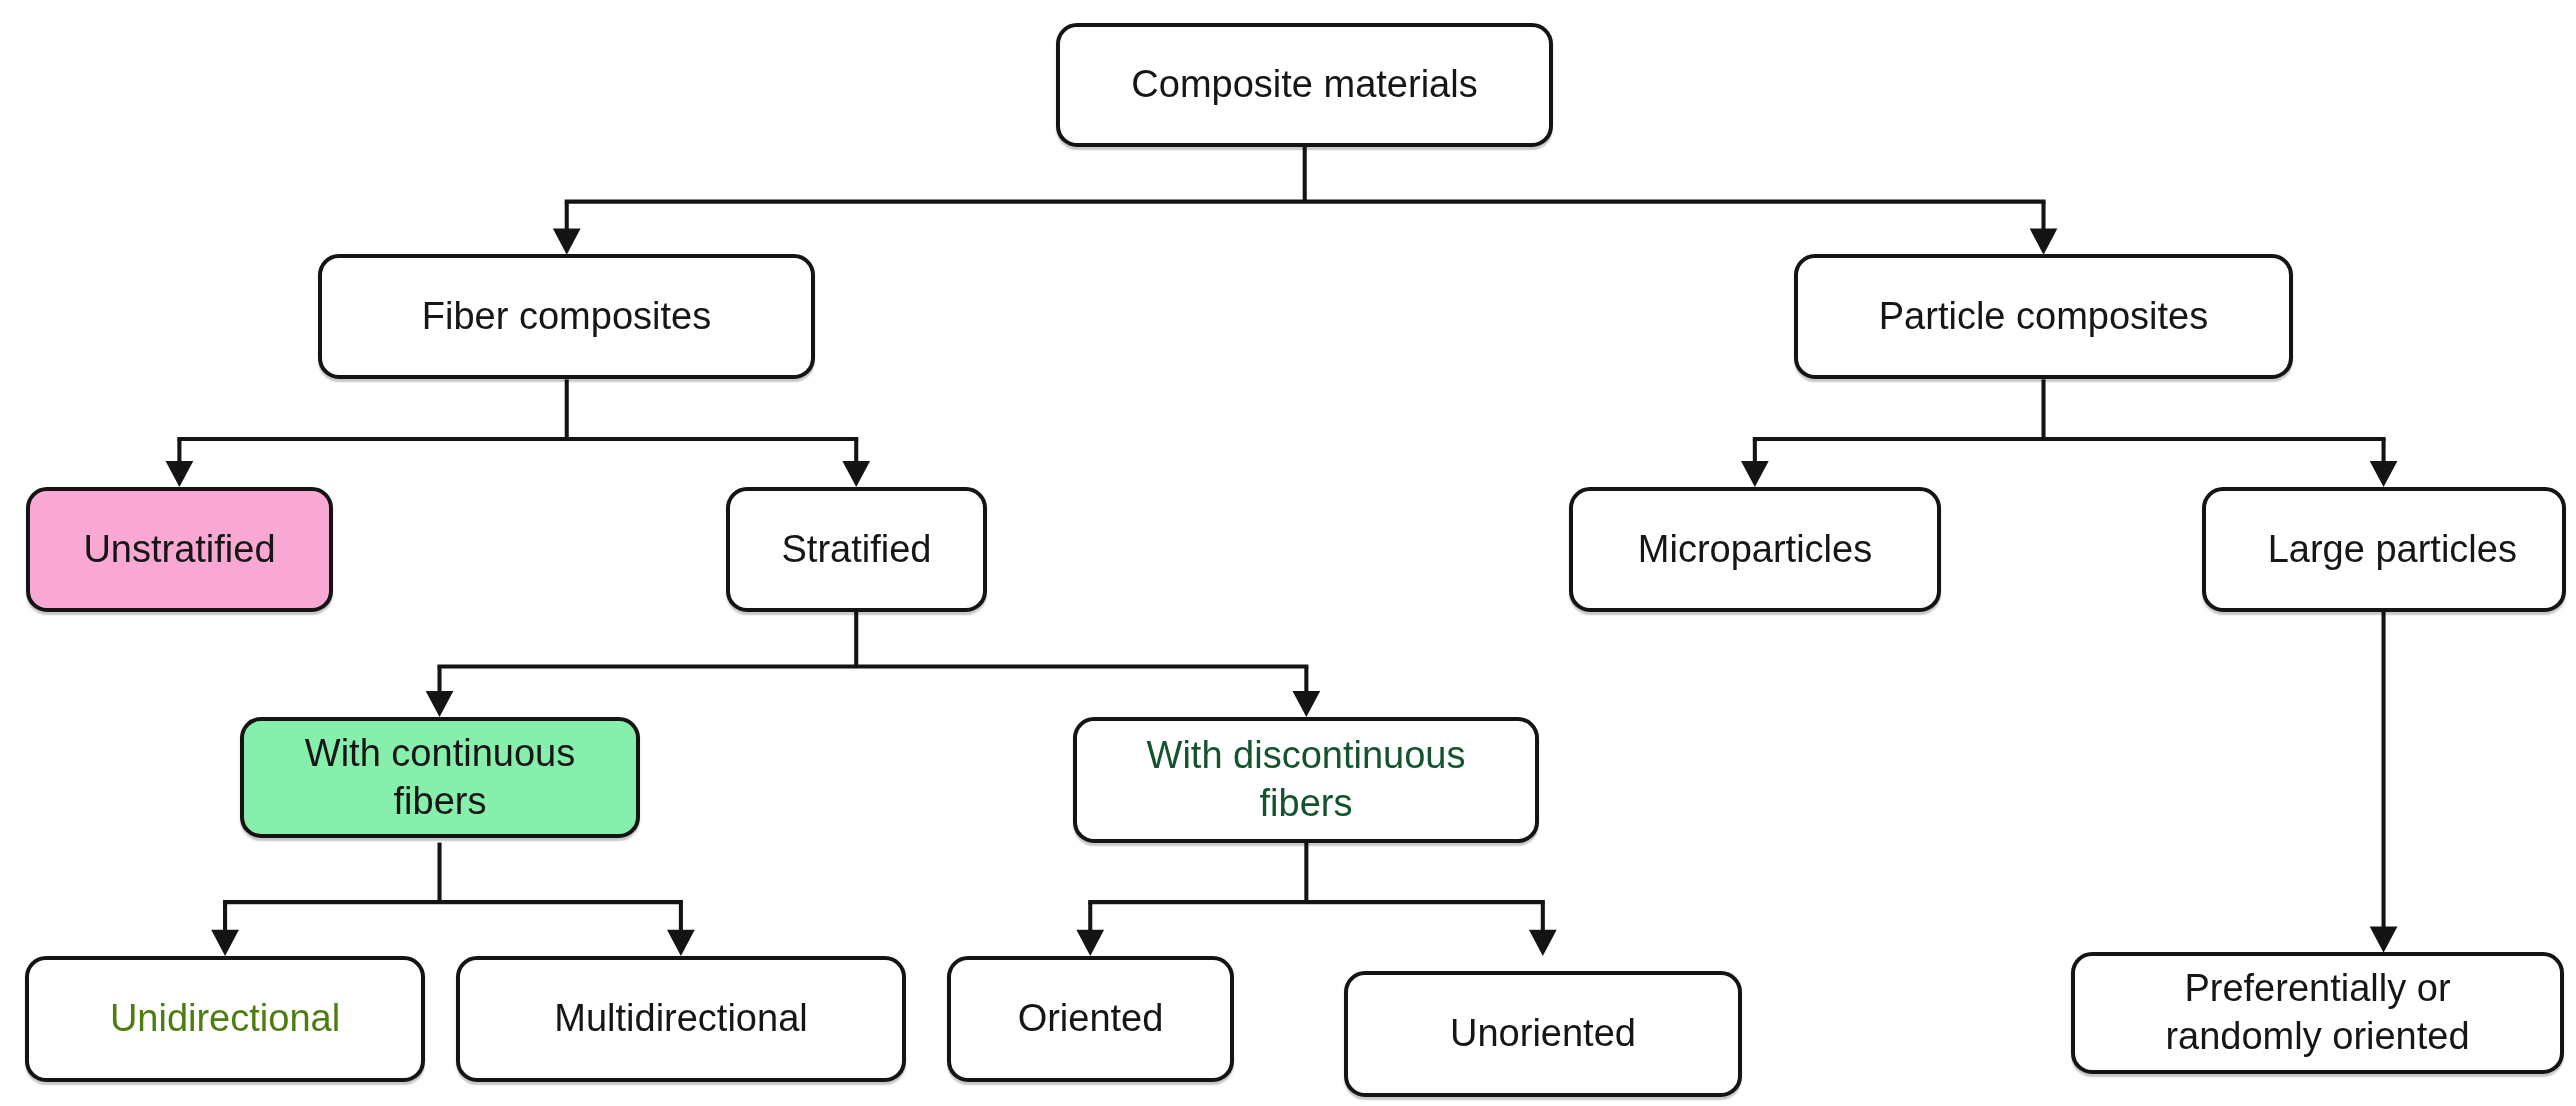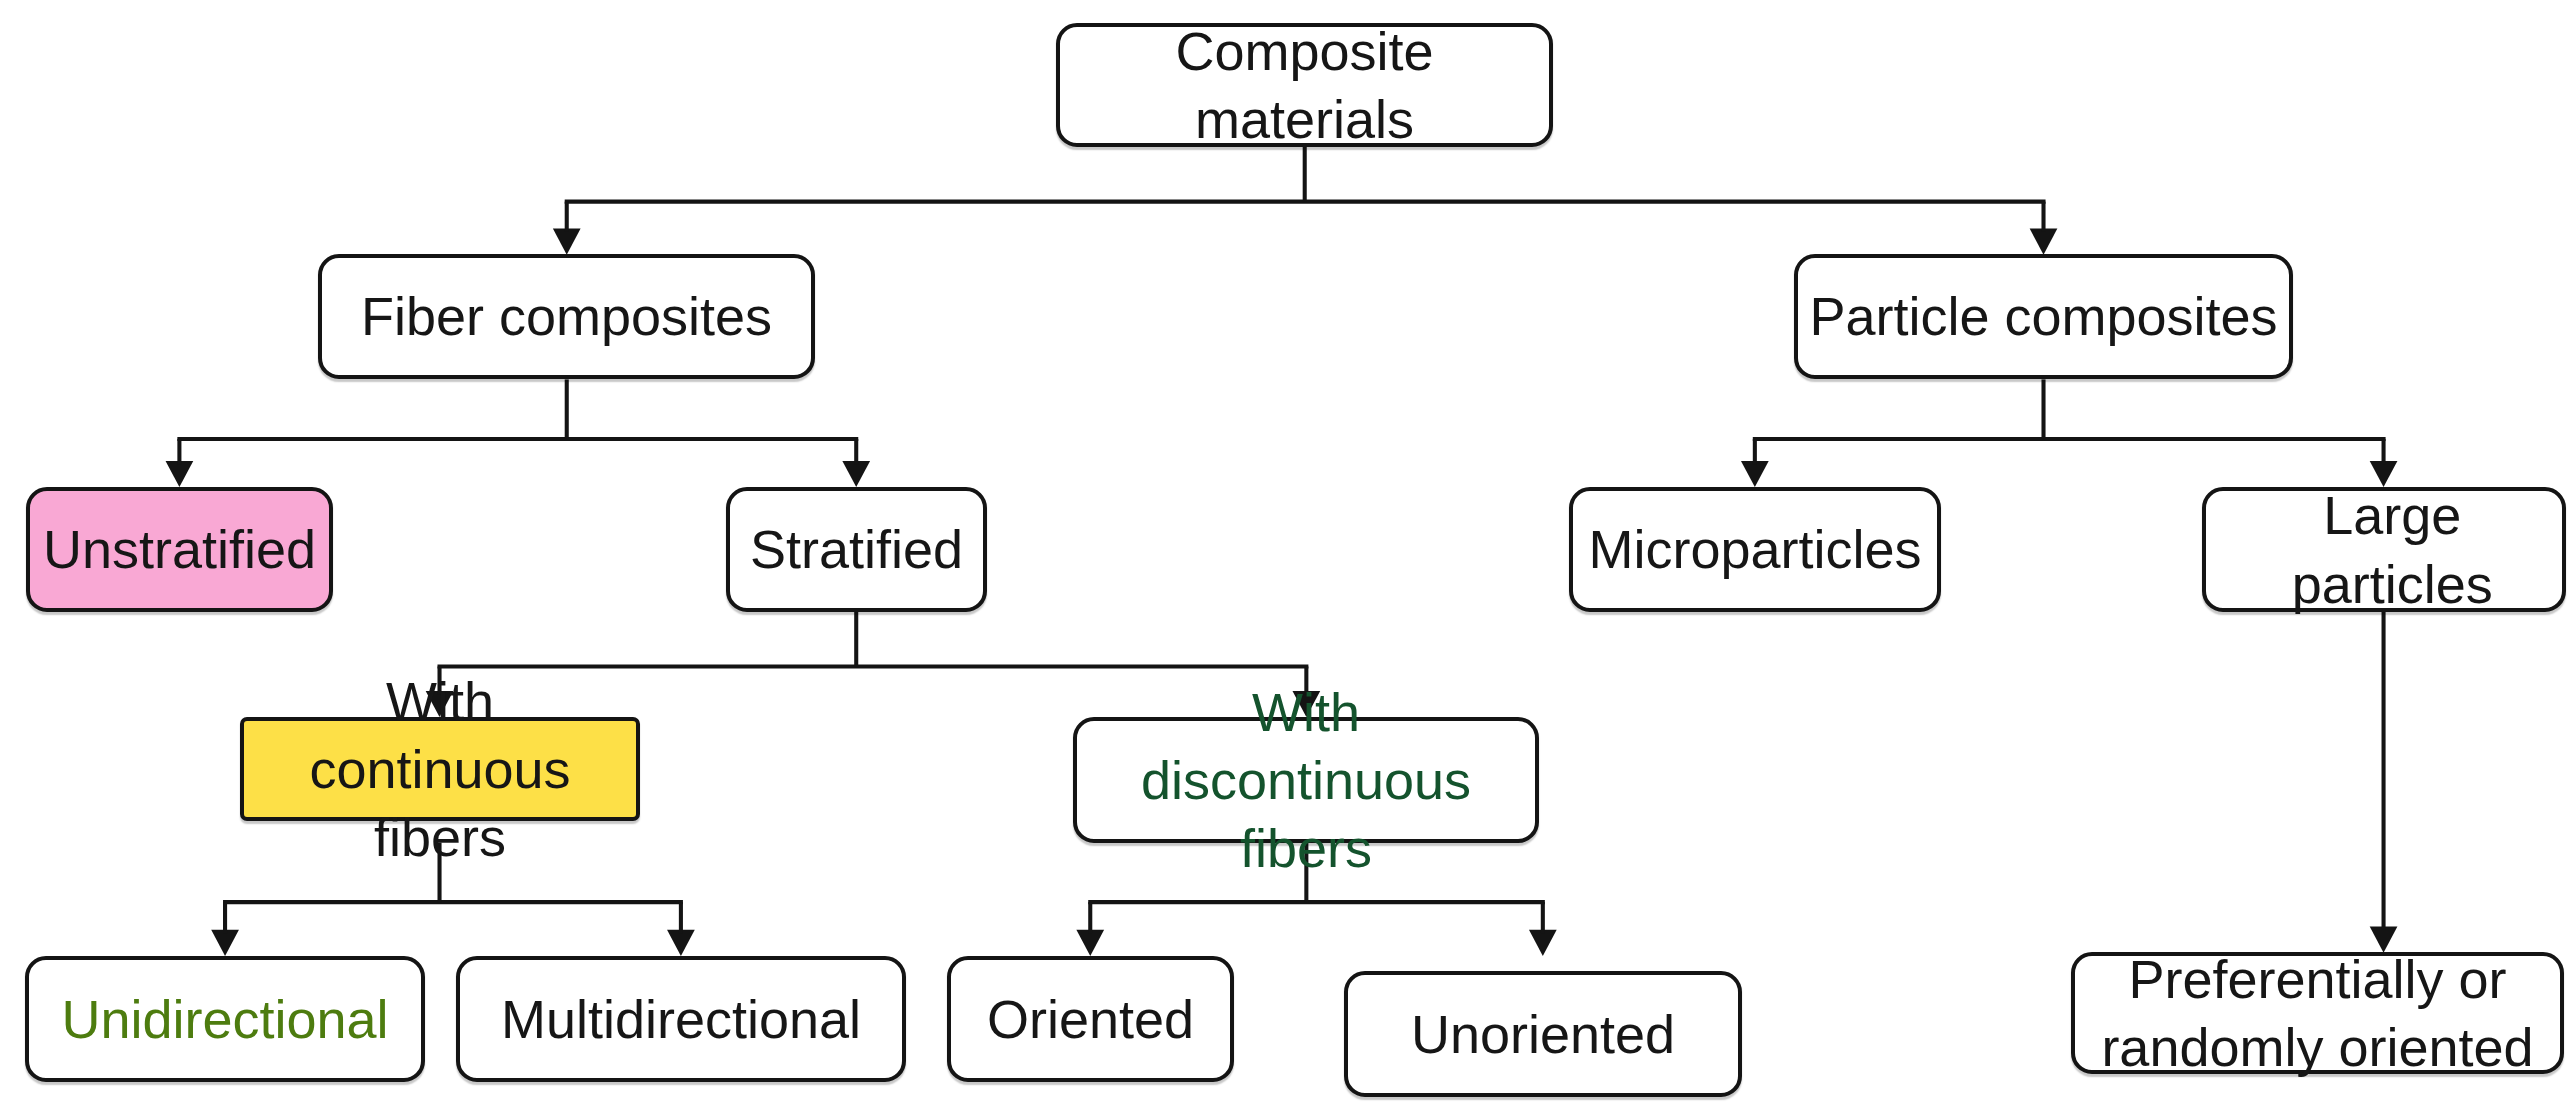--- a/index.html
+++ b/index.html
@@ -27,21 +27,21 @@
     position: absolute;
     box-sizing: border-box;
     display: flex;
     align-items: center;
     justify-content: center;
     text-align: center;
     background: #ffffff;
     border: 4.1px solid #141414;
     border-radius: 21px;
     box-shadow: 0 2.4px 1.6px rgba(0,0,0,0.22);
-    font-size: 54px;
+    font-size: 38px;
     line-height: 1.26;
     color: #161616;
     padding: 3.3px 11.4px;
   }
   .node .label {
     white-space: pre-line;
   }
 </style>
 </head>
 <body>
@@ -116,21 +116,21 @@
       </div>
       <div class="node" style="left: 726px; top: 487px; width: 261px; height: 125px; border-color: rgb(20, 20, 20); background: rgb(255, 255, 255); color: rgb(22, 22, 22);">
         <span class="label">Stratified</span>
       </div>
       <div class="node" style="left: 1569px; top: 487px; width: 372px; height: 125px; border-color: rgb(20, 20, 20); background: rgb(255, 255, 255); color: rgb(22, 22, 22);">
         <span class="label">Microparticles</span>
       </div>
       <div class="node" style="left: 2202px; top: 487px; width: 364px; height: 125px; border-color: rgb(20, 20, 20); background: rgb(255, 255, 255); color: rgb(22, 22, 22); padding-left: 28px;">
         <span class="label">Large particles</span>
       </div>
-      <div class="node" style="left: 240px; top: 717px; width: 400px; height: 104px; border-color: rgb(20, 20, 20); background: #fde047; color: rgb(22, 22, 22); border-radius: 7px;">
+      <div class="node" style="left: 240px; top: 717px; width: 400px; height: 121px; border-color: rgb(20, 20, 20); background: #86efac; color: rgb(22, 22, 22);">
         <span class="label">With continuous
 fibers</span>
       </div>
       <div class="node" style="left: 1073px; top: 717px; width: 466px; height: 126px; border-color: rgb(20, 20, 20); background: rgb(255, 255, 255); color: #14532d;">
         <span class="label">With discontinuous
 fibers</span>
       </div>
       <div class="node" style="left: 25px; top: 956px; width: 400px; height: 126px; border-color: rgb(20, 20, 20); background: rgb(255, 255, 255); color: #4d7c0f;">
         <span class="label">Unidirectional</span>
       </div>

